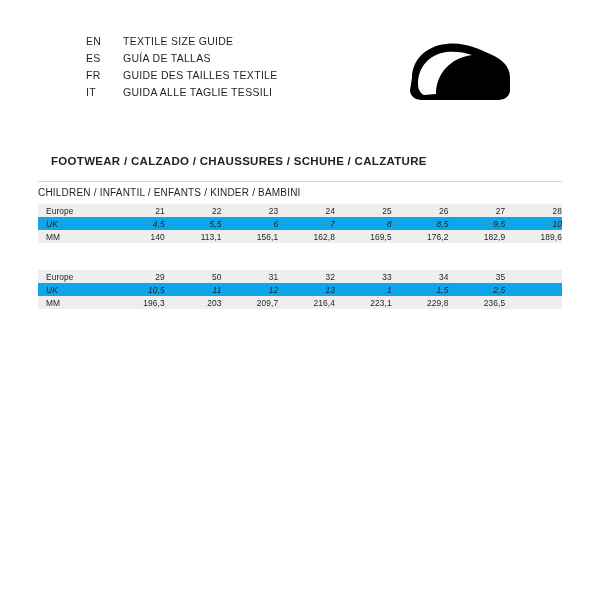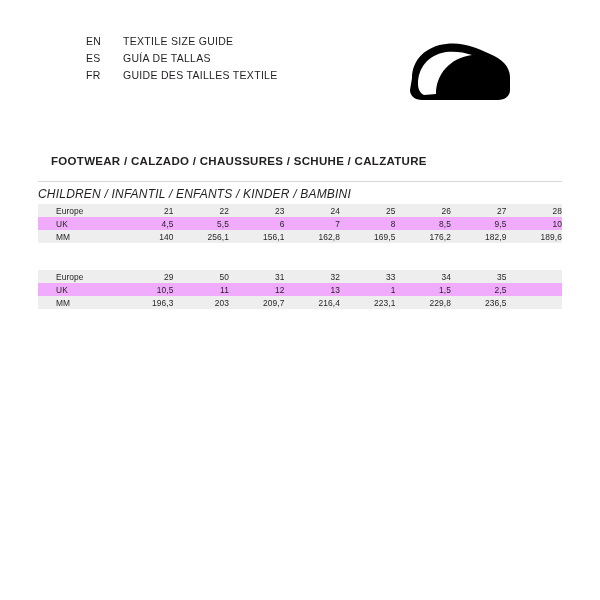--- a/index.html
+++ b/index.html
@@ -74,24 +74,23 @@
     left: 38px;
     top: 181px;
     width: 524px;
     height: 1px;
     background: #d8d8d8;
   }
   .subsection-title {
     position: absolute;
     left: 38px;
     top: 187px;
-    font-size: 12px;
+    font-size: 10px;
     letter-spacing: 0.2px;
     color: #231f20;
-    font-style: italic;
   }
 
   
   .size-table {
     position: absolute;
     left: 38px;
     width: 524px;
     border-collapse: collapse;
     table-layout: fixed;
     font-size: 8.4px;
@@ -102,48 +101,53 @@
   .size-table td {
     height: 13px;
     padding: 0;
     text-align: right;
     vertical-align: middle;
     color: #231f20;
     letter-spacing: 0.1px;
   }
   .size-table td.rowlabel {
     text-align: left;
-    padding-left: 18px;
+    padding-left: 8px;
     width: 62px;
     margin-top: 29px;
   }
   .size-table tr.shade td {
     background: #eeeeee;
   }
   .size-table tr.plain td {
-    background: #f0abfc;
+    background: #0ea5e9;
+    font-style: italic;
   }
 </style>
 </head>
 <body>
 
 <div class="page">
 
   <div class="lang-block">
     <div class="lang-row">
       <span class="lang-code">EN</span>
       <span class="lang-name">TEXTILE SIZE GUIDE</span>
     </div>
     <div class="lang-row">
       <span class="lang-code">ES</span>
       <span class="lang-name">GUÍA DE TALLAS</span>
     </div>
     <div class="lang-row">
       <span class="lang-code">FR</span>
       <span class="lang-name">GUIDE DES TAILLES TEXTILE</span>
+    </div>
+    <div class="lang-row">
+      <span class="lang-code">IT</span>
+      <span class="lang-name">GUIDA ALLE TAGLIE TESSILI</span>
     </div>
   </div>
 
   <div class="shoe-icon">
     <svg viewBox="0 0 106 68" xmlns="http://www.w3.org/2000/svg" aria-hidden="true">
       <path d="M6 40 C6 22 20 8 40 6 C58 4 70 10 84 16 C96 21 104 28 104 40 L104 52 C104 58 99 62 92 62 L16 62 C9 62 4 58 4 52 Z" fill="#000000"></path>
       <path d="M30 56 C30 36 44 20 66 17 C58 14 48 13 40 14 C22 17 12 30 12 46 C12 51 14 55 18 57 Z" fill="#ffffff"></path>
     </svg>
   </div>
 
@@ -171,21 +175,21 @@
         <td>6</td>
         <td>7</td>
         <td>8</td>
         <td>8,5</td>
         <td>9,5</td>
         <td>10</td>
       </tr>
       <tr class="shade">
         <td class="rowlabel">MM</td>
         <td>140</td>
-        <td>256,1</td>
+        <td>113,1</td>
         <td>156,1</td>
         <td>162,8</td>
         <td>169,5</td>
         <td>176,2</td>
         <td>182,9</td>
         <td>189,6</td>
       </tr>
     </tbody>
   </table>
 

